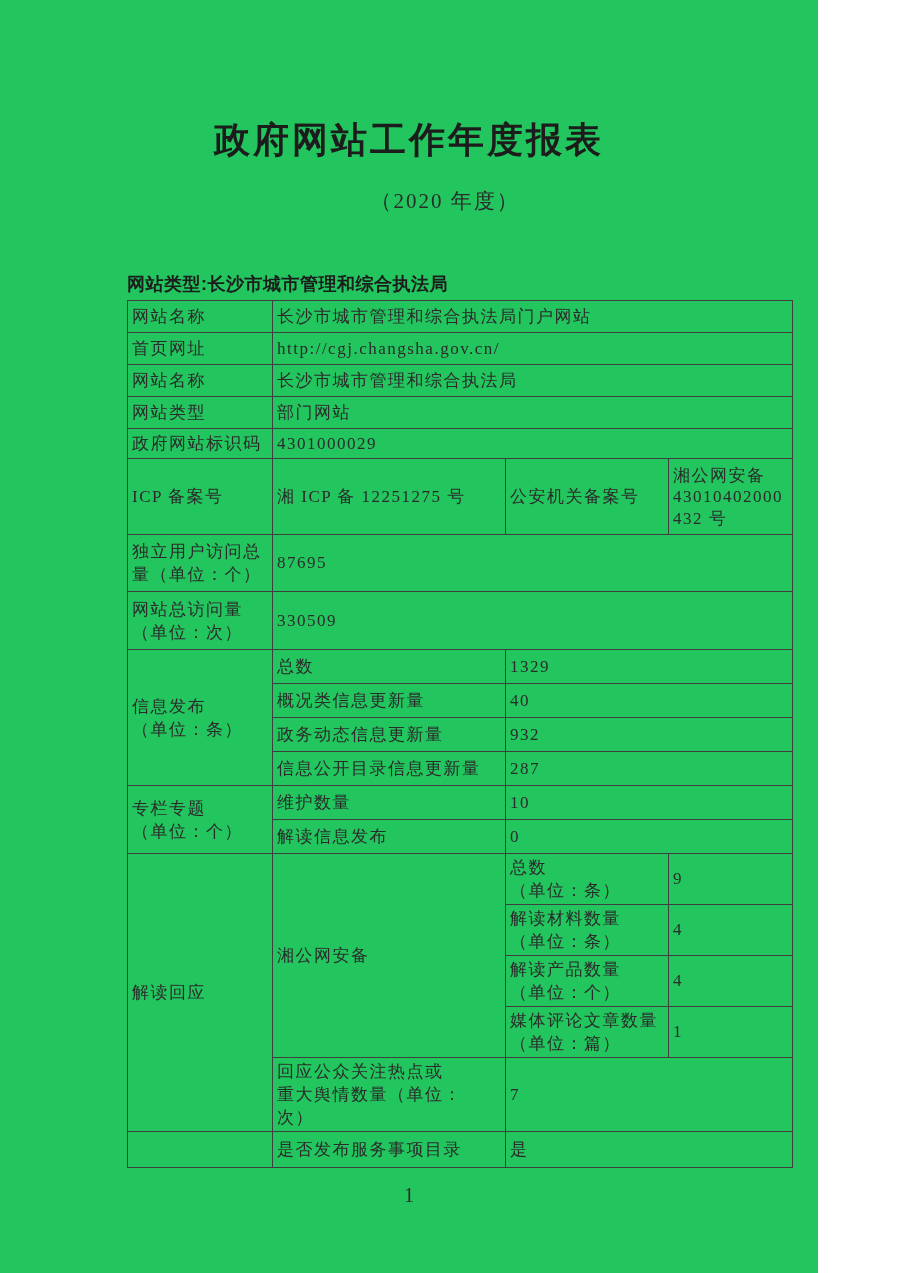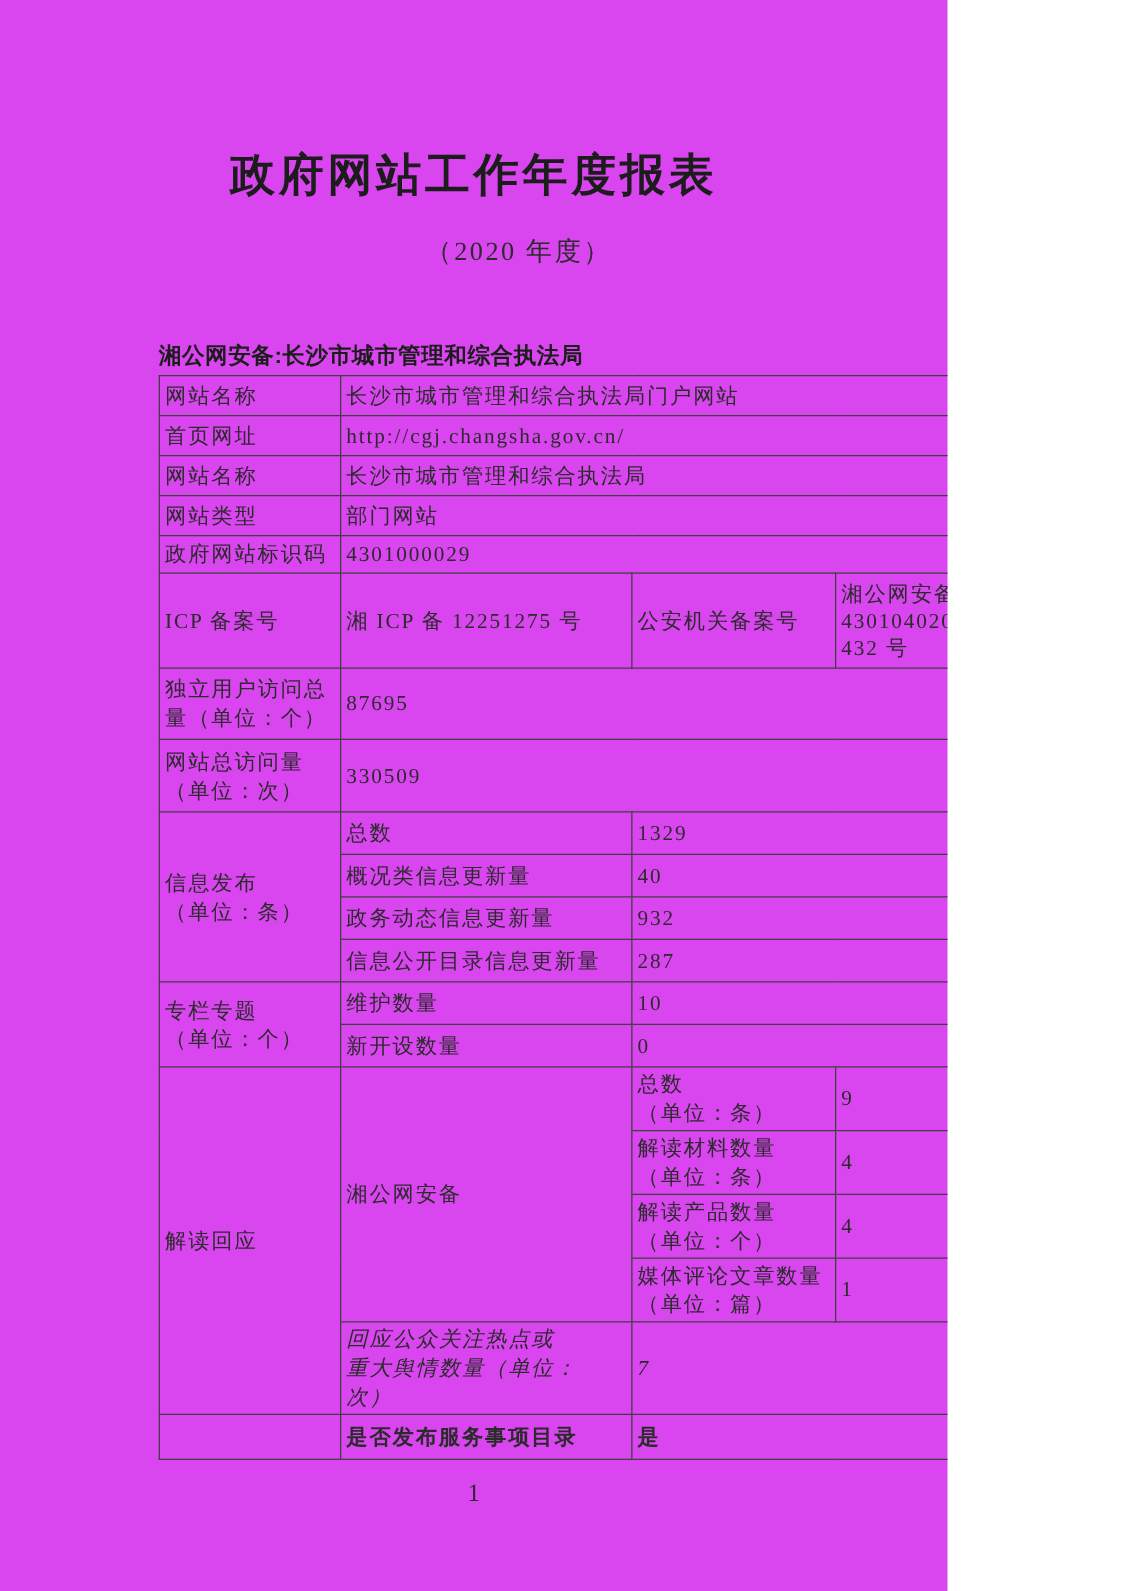--- a/index.html
+++ b/index.html
@@ -2,23 +2,23 @@
 <html><head>
 <meta charset="utf-8">
 <style>
   html, body {
     margin: 0;
     padding: 0;
     background: #ffffff;
   }
   .page {
     position: relative;
-    width: 758px;
+    width: 818px;
     height: 1273px;
-    background: #d946ef;
+    background: #22c55e;
     font-family: "Liberation Serif", "DejaVu Serif", serif;
     color: #2b2b2b;
     overflow: hidden;
   }
   .doc-title {
     position: absolute;
     top: 116px;
     left: 0;
     width: 100%;
     margin: 0;
@@ -64,46 +64,46 @@
     font-size: 17px;
     letter-spacing: 1.5px;
     padding: 2px 4px;
     white-space: pre-line;
     overflow: hidden;
     color: #2b2b2b;
   }
   tr.h30 { height: 30px; }
   tr.h32 { height: 32px; }
   tr.h34 { height: 34px; }
-  tr.h36 { height: 36px; font-weight: bold; }
+  tr.h36 { height: 36px; }
   tr.h51 { height: 51px; }
   tr.h57 { height: 57px; }
   tr.h58 { height: 58px; }
-  tr.h70 { height: 70px; font-style: italic; }
+  tr.h70 { height: 70px; }
   tr.h76 { height: 76px; }
   .page-number {
     position: absolute;
     top: 1184px;
     left: 0;
     width: 100%;
     text-align: center;
     font-size: 20px;
     color: #2b2b2b;
   }
 </style>
 </head>
 <body>
 
 <div class="page">
 
   <h1 class="doc-title">政府网站工作年度报表</h1>
 
   <div class="doc-subtitle">（2020 年度）</div>
 
-  <div class="reporting-unit">湘公网安备:长沙市城市管理和综合执法局</div>
+  <div class="reporting-unit">网站类型:长沙市城市管理和综合执法局</div>
 
   <table class="report-table">
     <colgroup>
       <col style="width:145px">
       <col style="width:233px">
       <col style="width:163px">
       <col style="width:124px">
     </colgroup>
 
     <tbody>
@@ -172,21 +172,21 @@
       <td colspan="2">287</td>
     </tr>
 
     <tr class="h34">
       <td rowspan="2">专栏专题
 （单位：个）</td>
       <td>维护数量</td>
       <td colspan="2">10</td>
     </tr>
     <tr class="h34">
-      <td>新开设数量</td>
+      <td>解读信息发布</td>
       <td colspan="2">0</td>
     </tr>
 
     <tr class="h51">
       <td rowspan="5">解读回应</td>
       <td rowspan="4">湘公网安备</td>
       <td>总数
 （单位：条）</td>
       <td>9</td>
     </tr>

